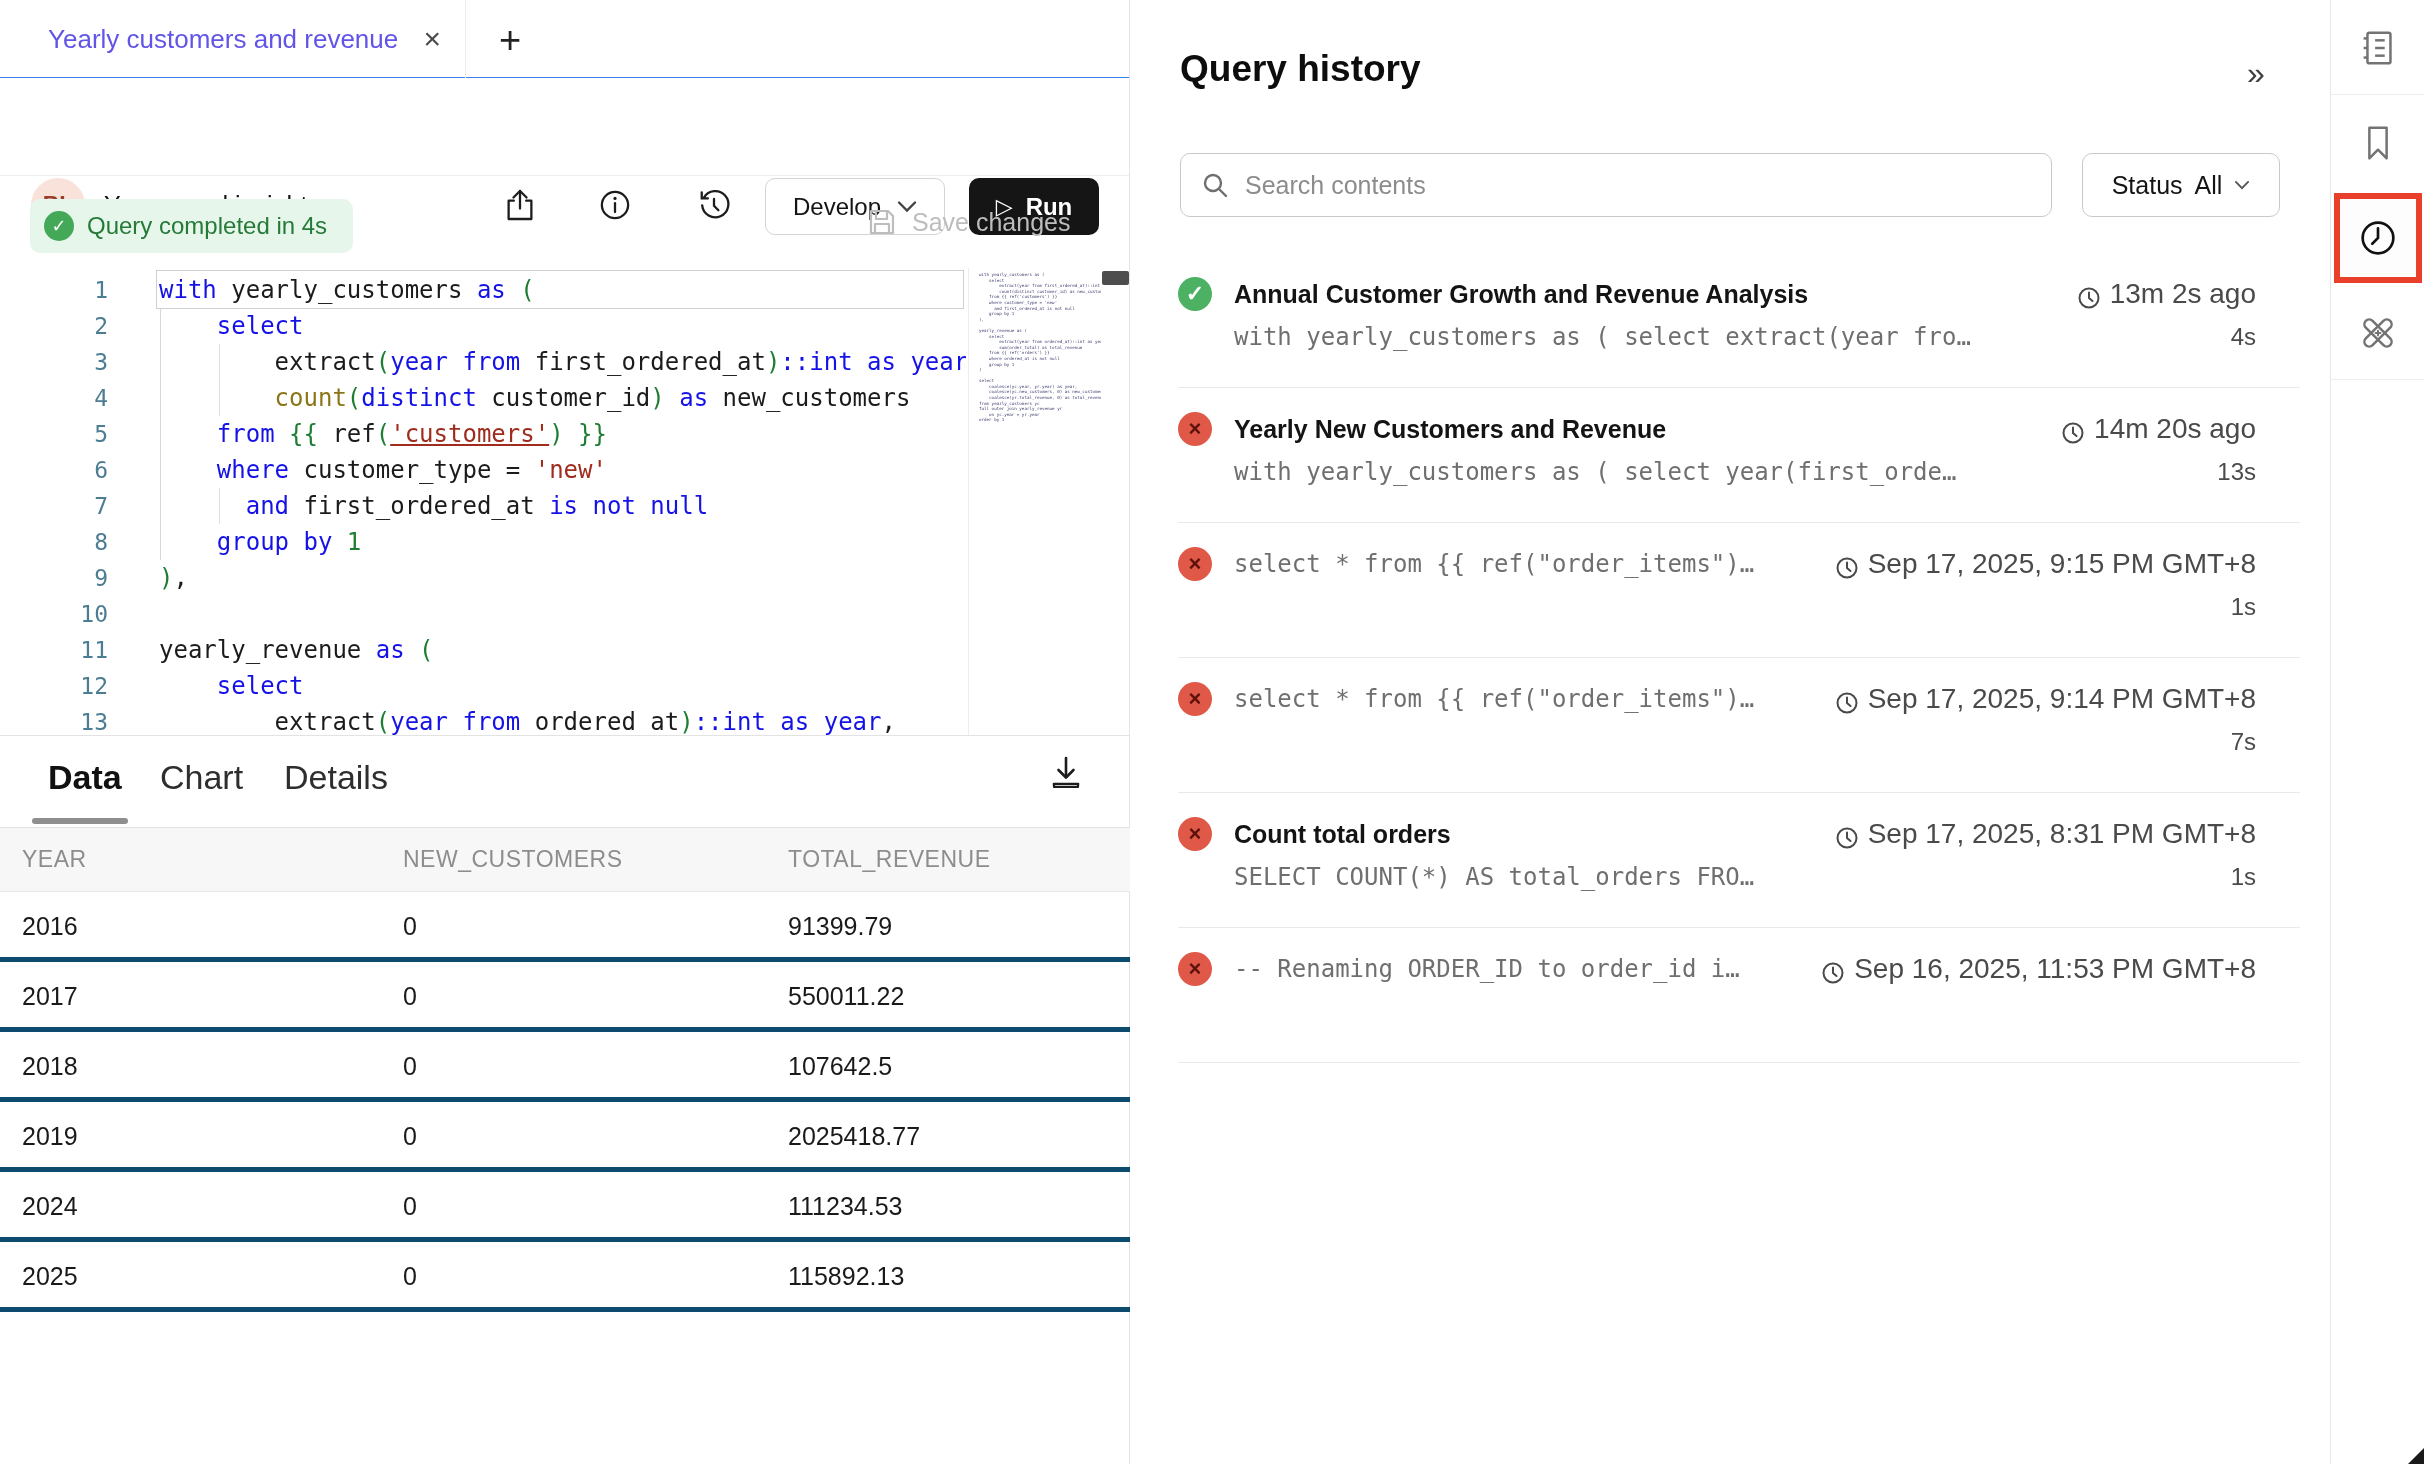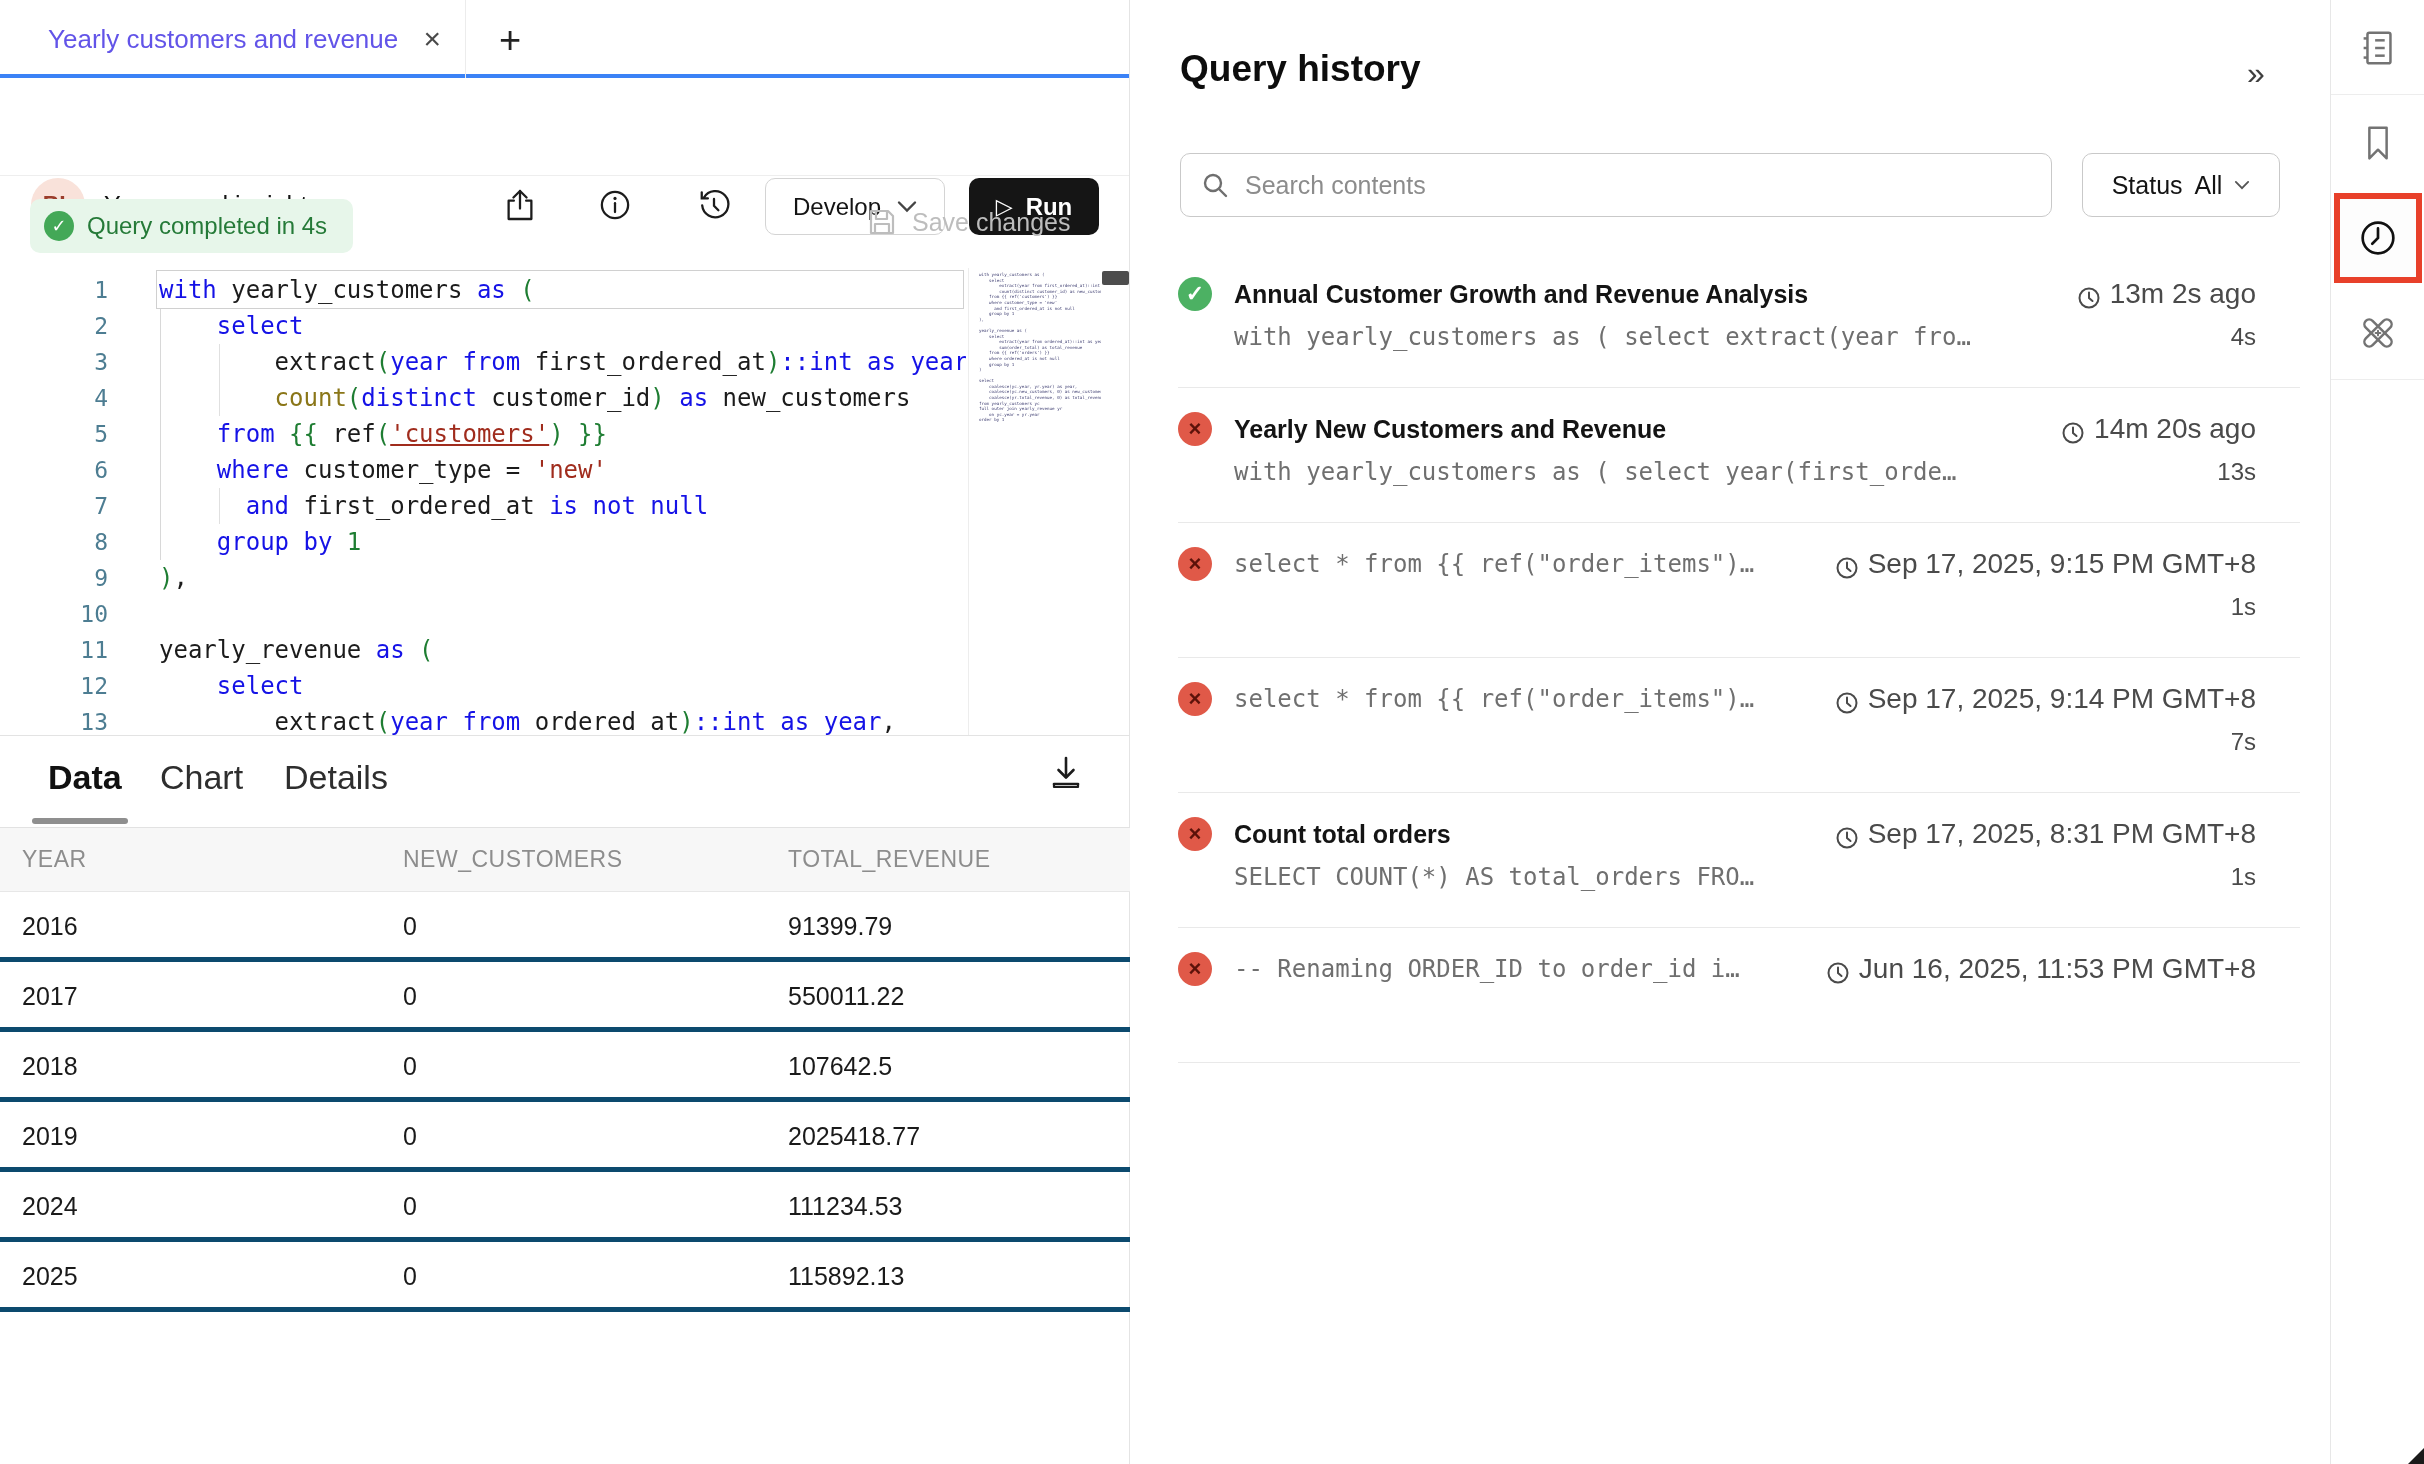--- a/index.html
+++ b/index.html
@@ -2,21 +2,21 @@
 <html><head>
 <meta charset="utf-8">
 <style>
   * { margin:0; padding:0; box-sizing:border-box; }
   body { font-family:"Liberation Sans", sans-serif; background:#fff; }
   .app { position:relative; width:2424px; height:1464px; background:#fff; overflow:hidden; }
 
   
   .left-panel { position:absolute; left:0; top:0; width:1130px; height:1464px; border-right:1px solid #e4e4e4; background:#fff; }
 
-  .tabbar { position:absolute; left:0; top:0; width:100%; height:78px; border-bottom:4px solid #3b82f6; }
+  .tabbar { position:absolute; left:0; top:0; width:100%; height:78px; border-bottom:1px solid #3b82f6; }
   .tab { position:absolute; left:0; top:0; height:78px; width:466px; border-right:1px solid #ececec; display:flex; align-items:center; padding:0 24px 0 48px; }
   .tab-title { color:#6254e8; font-size:26px; white-space:nowrap; }
   .tab-close { margin-left:auto; color:#4a4a4a; font-size:30px; line-height:1; cursor:pointer; }
   .new-tab { position:absolute; left:488px; top:18px; width:44px; height:44px; font-size:38px; color:#222; display:flex; align-items:center; justify-content:center; font-weight:300; }
 
   .toolbar { position:absolute; left:0; top:78px; width:100%; height:98px; border-bottom:1px solid #eee; }
   .avatar { position:absolute; left:31px; top:100px; width:54px; height:54px; border-radius:50%; background:#f9e2da; color:#9b3d2b; font-weight:bold; font-size:23px; display:flex; align-items:center; justify-content:center; }
   .saved-insight { position:absolute; left:104px; top:113px; font-size:25px; color:#141414; }
   .tb-icon { position:absolute; top:106px; width:42px; height:42px; color:#1c1c1c; }
   .tb-icon svg { width:42px; height:42px; }
@@ -405,21 +405,21 @@
 
       <div class="h-item">
         <div class="h-row1">
           <span class="h-status err">×</span>
           <span class="h-qmain">-- Renaming ORDER_ID to order_id i…</span>
           <span class="h-time">
             <svg viewBox="0 0 24 24" fill="none" stroke="#4a4a4a" stroke-width="2" stroke-linecap="round">
                 <circle cx="12" cy="12" r="9.5"></circle>
                 <path d="M12 6.5V12l3.5 3"></path>
               </svg>
-            <span>Jun 16, 2025, 11:53 PM GMT+8</span>
+            <span>Sep 16, 2025, 11:53 PM GMT+8</span>
           </span>
         </div>
       </div>
 
     </div>
   </div>
 
   <div class="rail">
     <div class="rail-cell" style="top:0;">
       <svg viewBox="0 0 48 48" fill="none" stroke="currentColor" stroke-width="2.6" stroke-linejoin="round">

